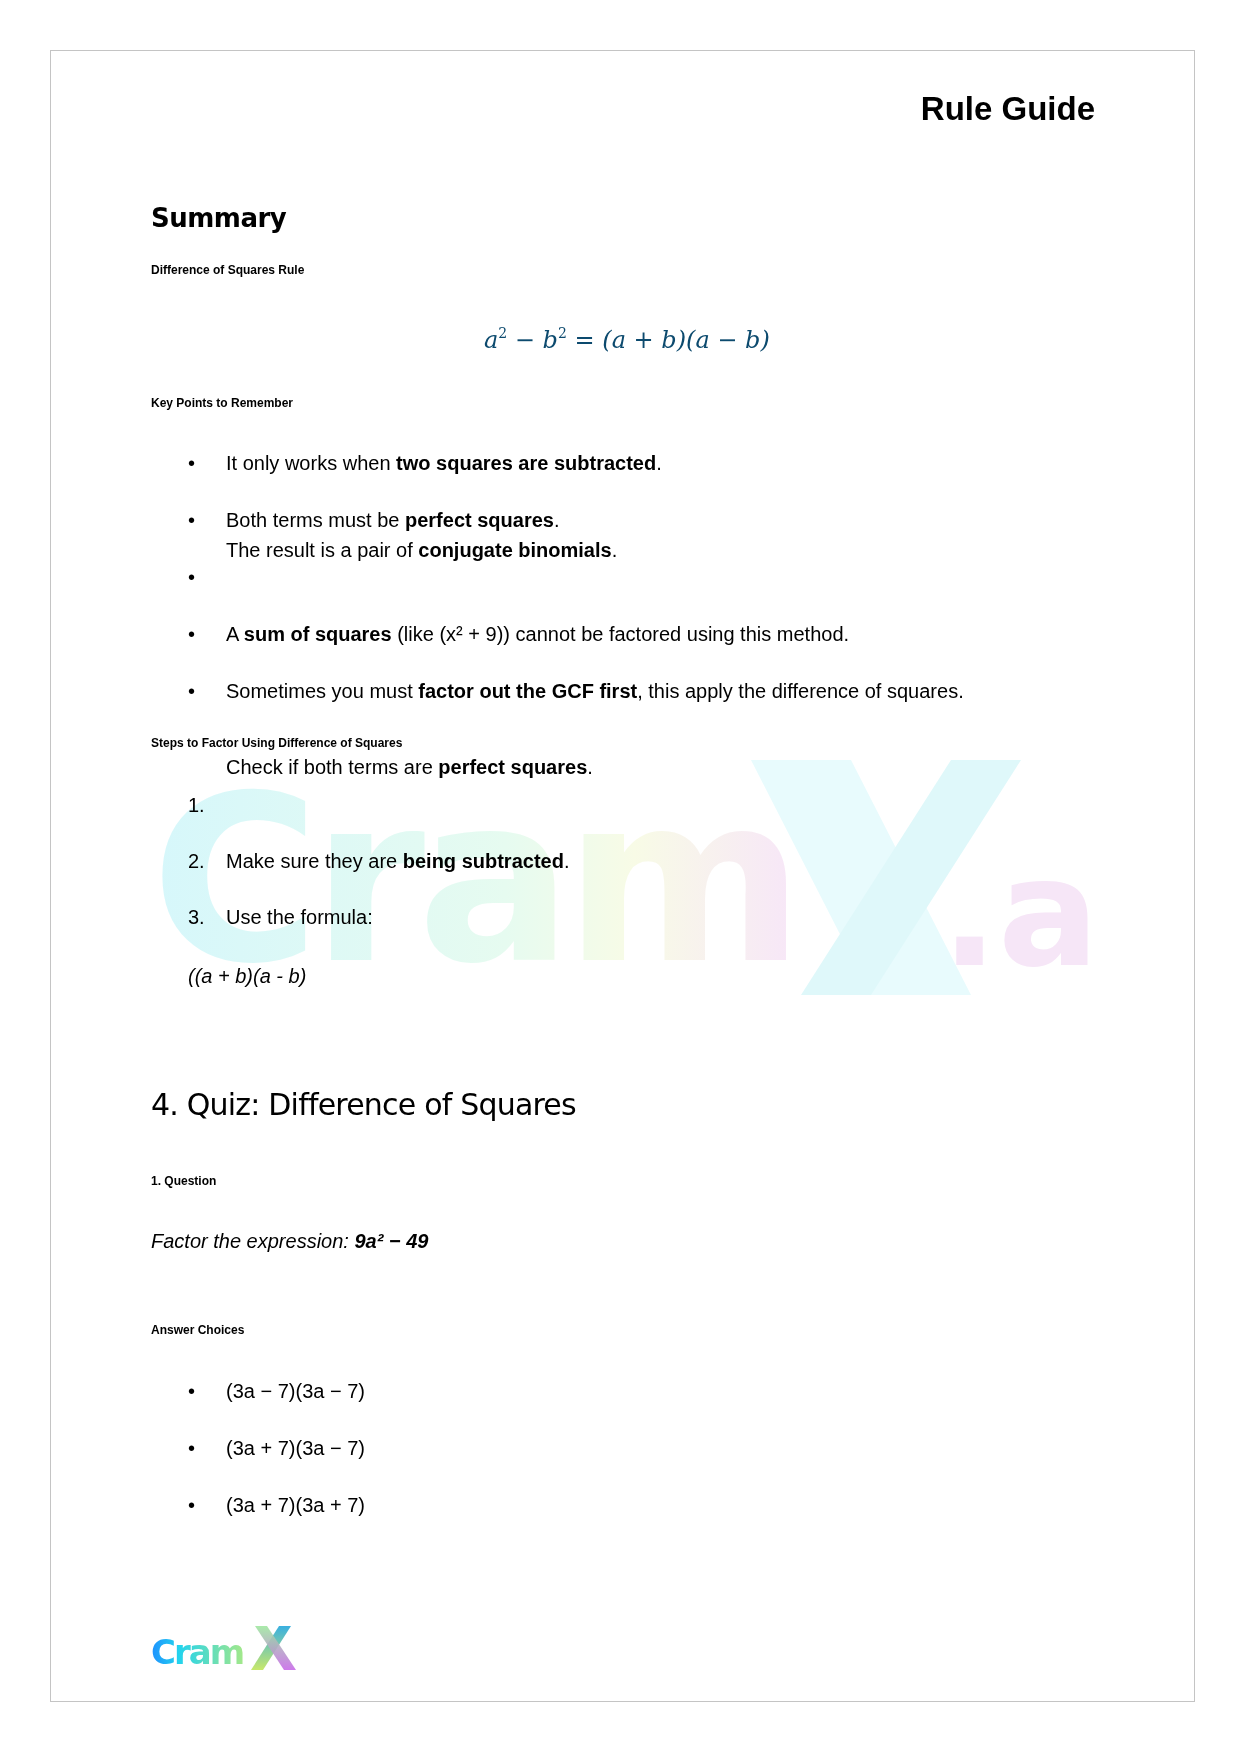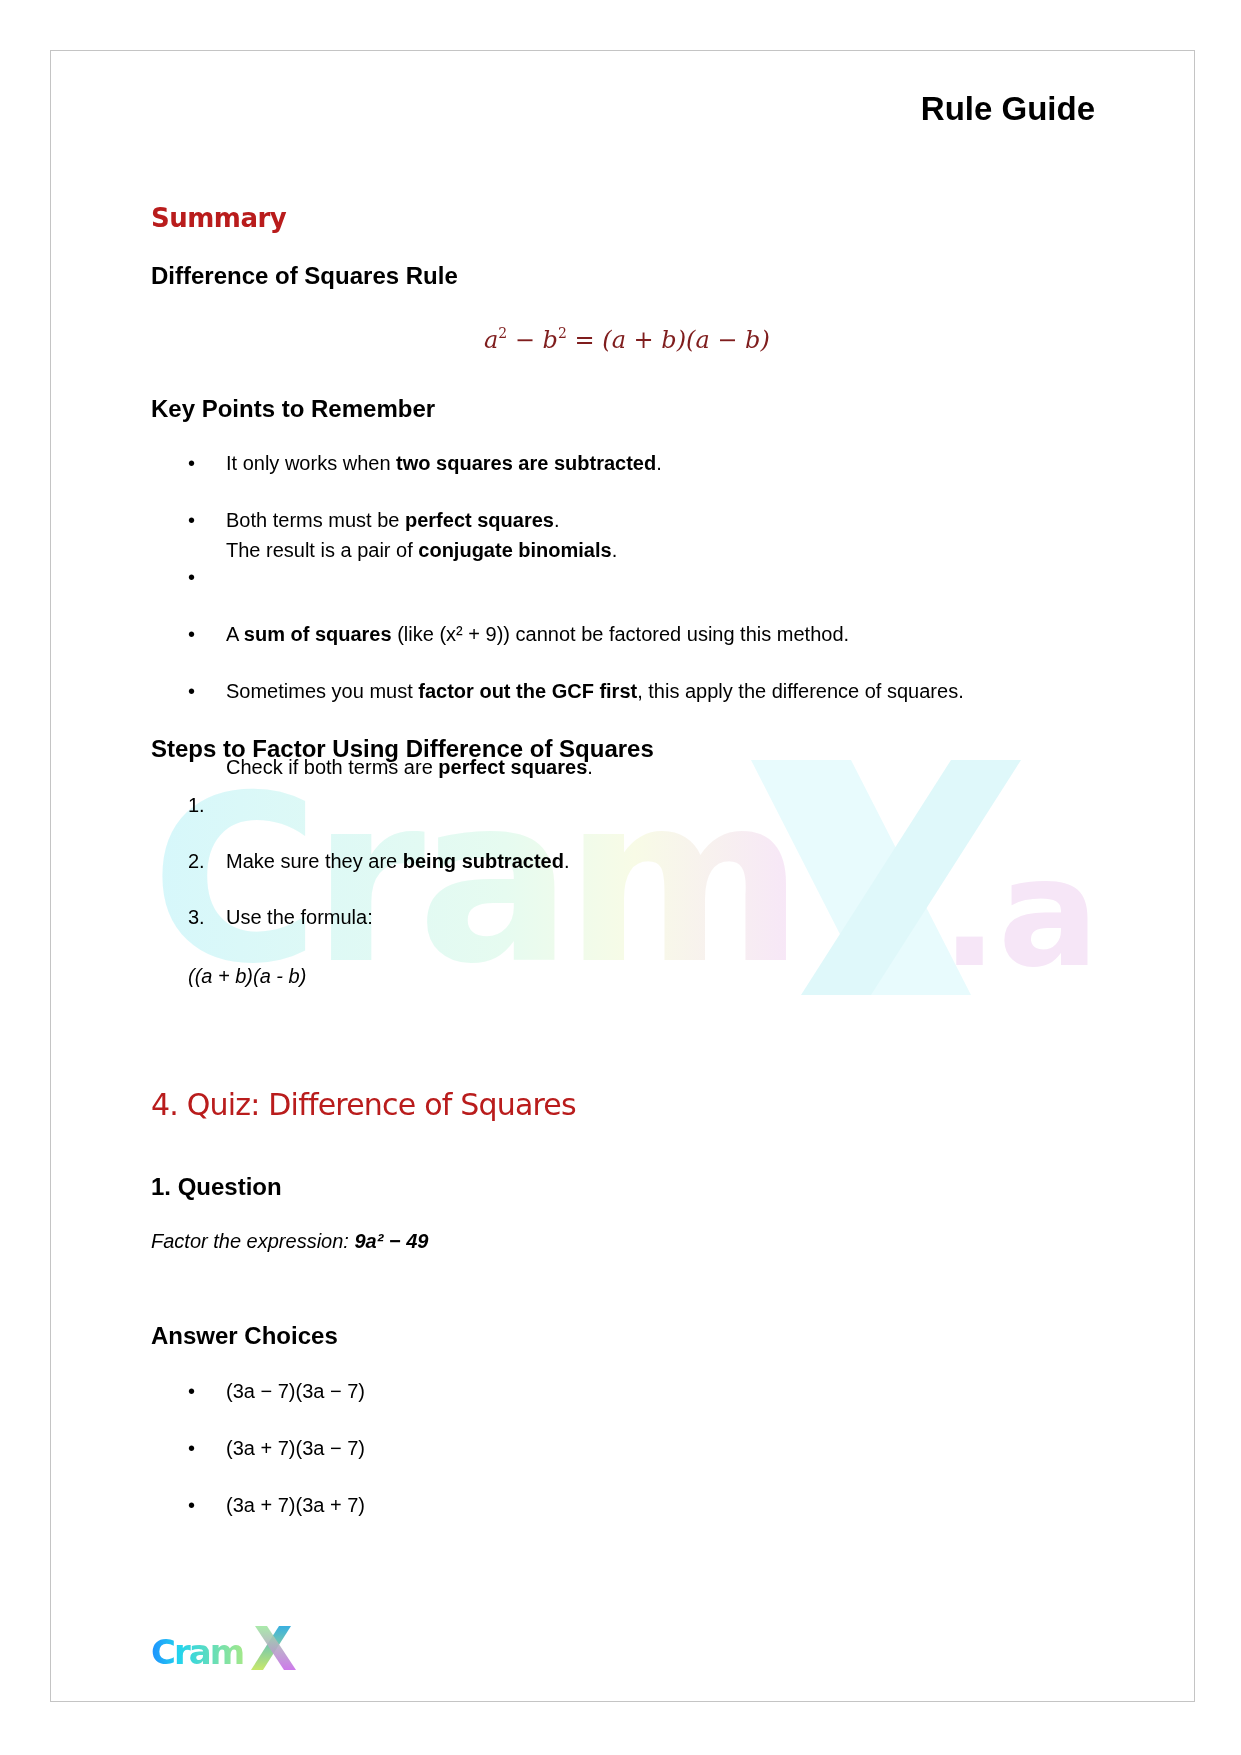--- a/index.html
+++ b/index.html
@@ -1,28 +1,28 @@
 <!DOCTYPE html>
 <html><head>
   <meta charset="utf-8">
   <style>
     html, body { margin: 0; padding: 0; background: #ffffff; }
     body { width: 1241px; height: 1755px; position: relative; overflow: hidden; font-family: "Liberation Sans", sans-serif; color: #000; }
     .page-border { position: absolute; left: 50px; top: 50px; width: 1145px; height: 1652px; border: 1px solid #c4c4c4; box-sizing: border-box; }
     .abs { position: absolute; white-space: nowrap; line-height: 1; }
     .doc-title { right: 146px; top: 92px; font-size: 33px; font-weight: bold; }
-    .section-h { left: 151px; color: #b91c1c; font-family: "DejaVu Sans", sans-serif; font-weight: bold; }
+    .section-h { left: 151px; color: #000000; font-family: "DejaVu Sans", sans-serif; font-weight: bold; }
     .h-summary { top: 205px; font-size: 26px; letter-spacing: -0.5px; }
     .h-quiz { top: 1075px; font-size: 30px; font-weight: normal; letter-spacing: -0.8px; margin-top: 15px; }
-    .sub-h { left: 151px; font-size: 24px; font-weight: bold; }
+    .sub-h { left: 151px; font-size: 12px; font-weight: bold; }
     .body-txt { font-size: 20px; font-style: italic; }
     .marker { left: 188px; font-size: 20px; }
     .num-marker { left: 188px; font-size: 20px; }
     .item-text { left: 226px; font-size: 20px; }
-    .formula { left: 484px; top: 326px; font-family: "DejaVu Serif", serif; font-size: 24px; color: #7f1d1d; }
+    .formula { left: 484px; top: 326px; font-family: "DejaVu Serif", serif; font-size: 24px; color: #0c4a6e; }
     .formula i { font-style: italic; }
     .formula sup { font-size: 14px; vertical-align: 10px; font-style: normal; }
     .watermark { position: absolute; left: 151px; top: 760px; width: 944px; height: 235px; pointer-events: none; }
     .logo { position: absolute; left: 151px; top: 1626px; width: 146px; height: 44px; }
     b { font-weight: bold; }
   </style>
 </head>
 <body>
 
 <div class="page-border"></div>

